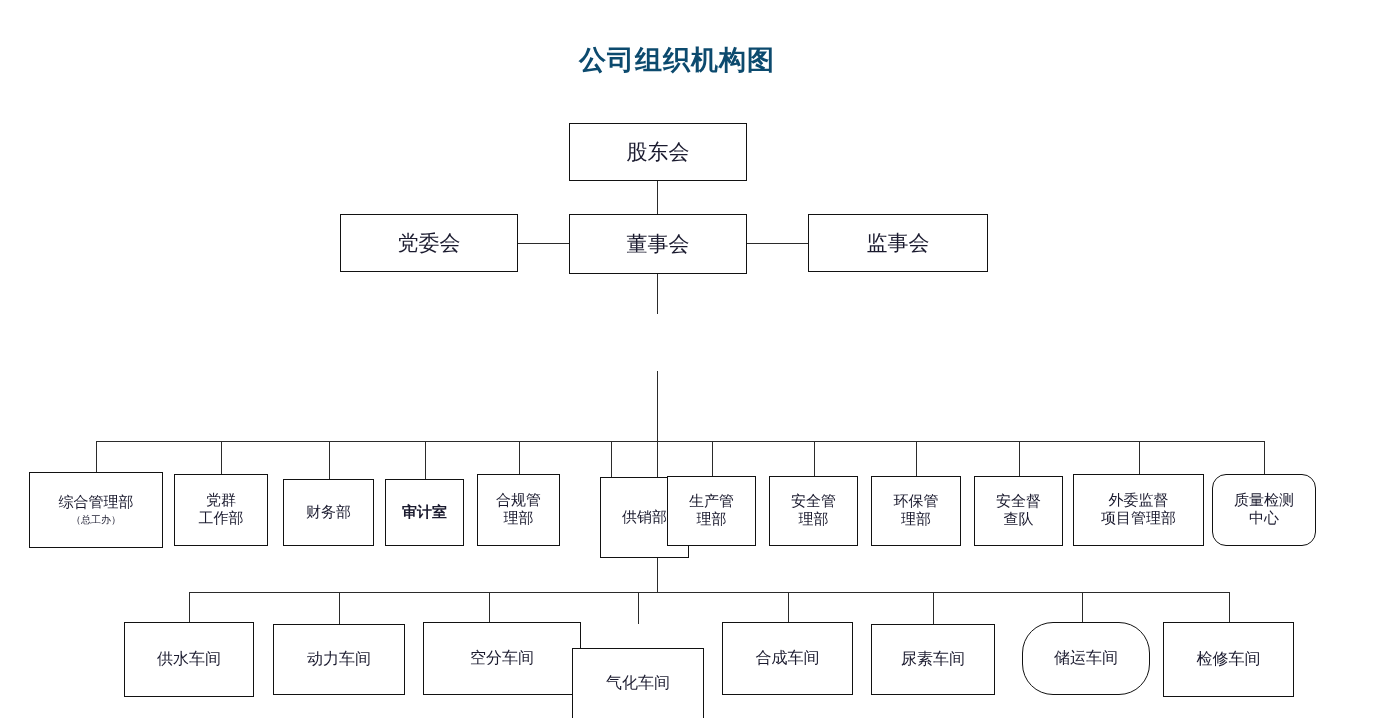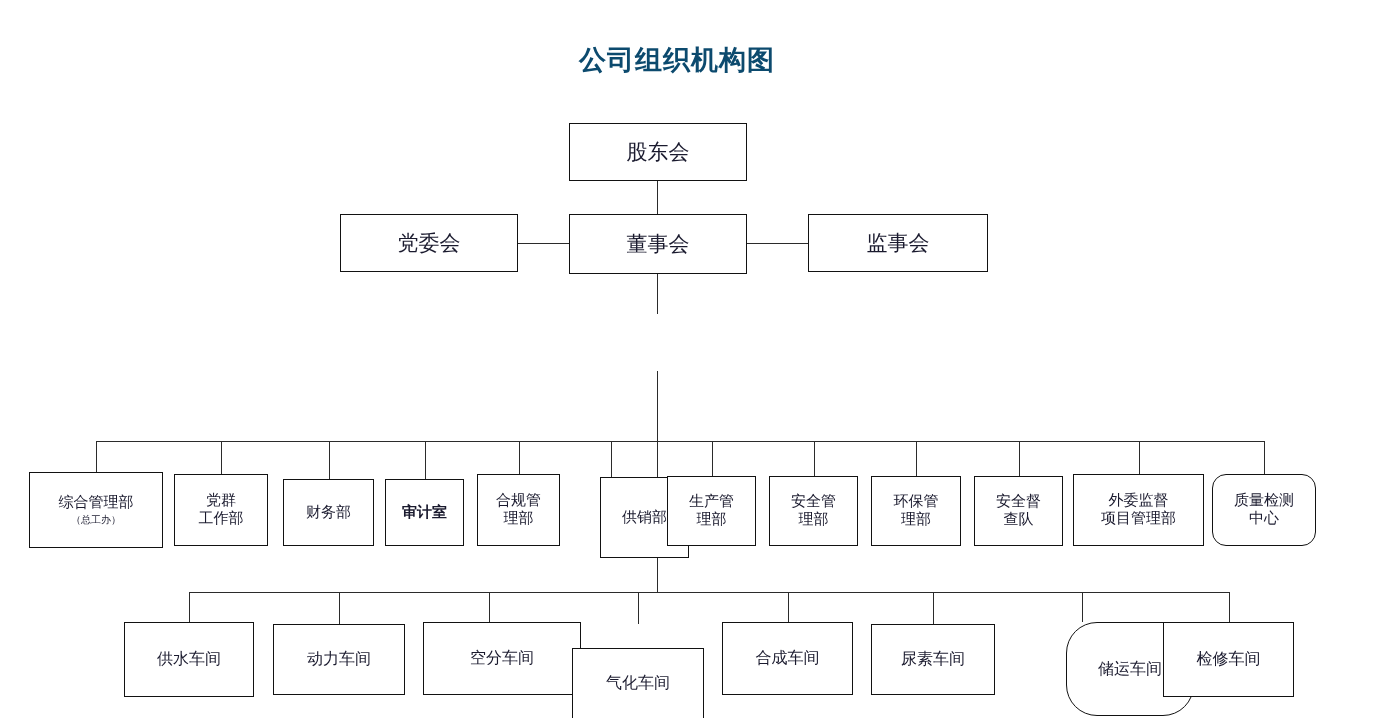--- a/index.html
+++ b/index.html
@@ -186,21 +186,21 @@
       </div>
       <div class="node n-shop" style="left: 572px; top: 624px; width: 132px; height: 71px; margin-top: 24px;">
         <span class="label">气化车间</span>
       </div>
       <div class="node n-shop" style="left: 722px; top: 622px; width: 131px; height: 73px;">
         <span class="label">合成车间</span>
       </div>
       <div class="node n-shop" style="left: 871px; top: 624px; width: 124px; height: 71px;">
         <span class="label">尿素车间</span>
       </div>
-      <div class="node n-shop" style="left: 1066px; top: 622px; width: 128px; height: 94px; border-radius: 31px;">
+      <div class="node n-shop" style="left: 1022px; top: 622px; width: 128px; height: 73px; border-radius: 31px;">
         <span class="label">储运车间</span>
       </div>
       <div class="node n-shop" style="left: 1163px; top: 622px; width: 131px; height: 75px;">
         <span class="label">检修车间</span>
       </div>
     </div>
 
 </div>
 
 </body></html>

